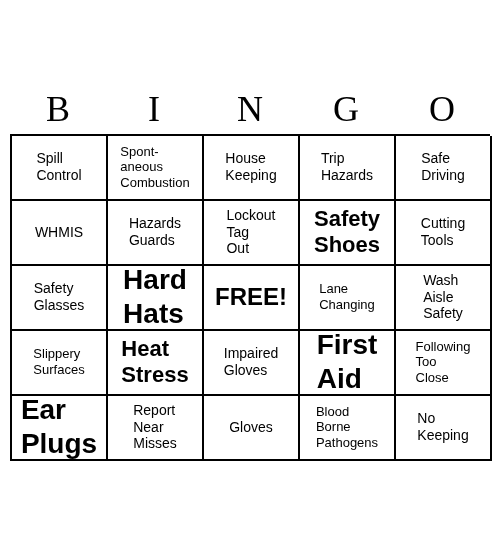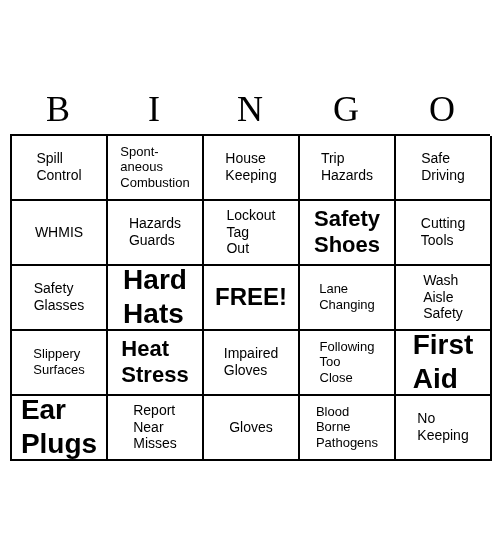--- a/index.html
+++ b/index.html
@@ -154,27 +154,27 @@
       </div>
       <div class="bingo-cell">
         <span class="cell-text text-xlarge" style="white-space: pre-line;">Heat
 Stress</span>
       </div>
       <div class="bingo-cell">
         <span class="cell-text text-medium" style="white-space: pre-line;">Impaired
 Gloves</span>
       </div>
       <div class="bingo-cell">
+        <span class="cell-text text-huge" style="white-space: pre-line;">First
+Aid</span>
+      </div>
+      <div class="bingo-cell">
         <span class="cell-text text-small" style="white-space: pre-line;">Following
 Too
 Close</span>
-      </div>
-      <div class="bingo-cell">
-        <span class="cell-text text-huge" style="white-space: pre-line;">First
-Aid</span>
       </div>
       <div class="bingo-cell">
         <span class="cell-text text-huge" style="white-space: pre-line;">Ear
 Plugs</span>
       </div>
       <div class="bingo-cell">
         <span class="cell-text text-medium" style="white-space: pre-line;">Report
 Near
 Misses</span>
       </div>

